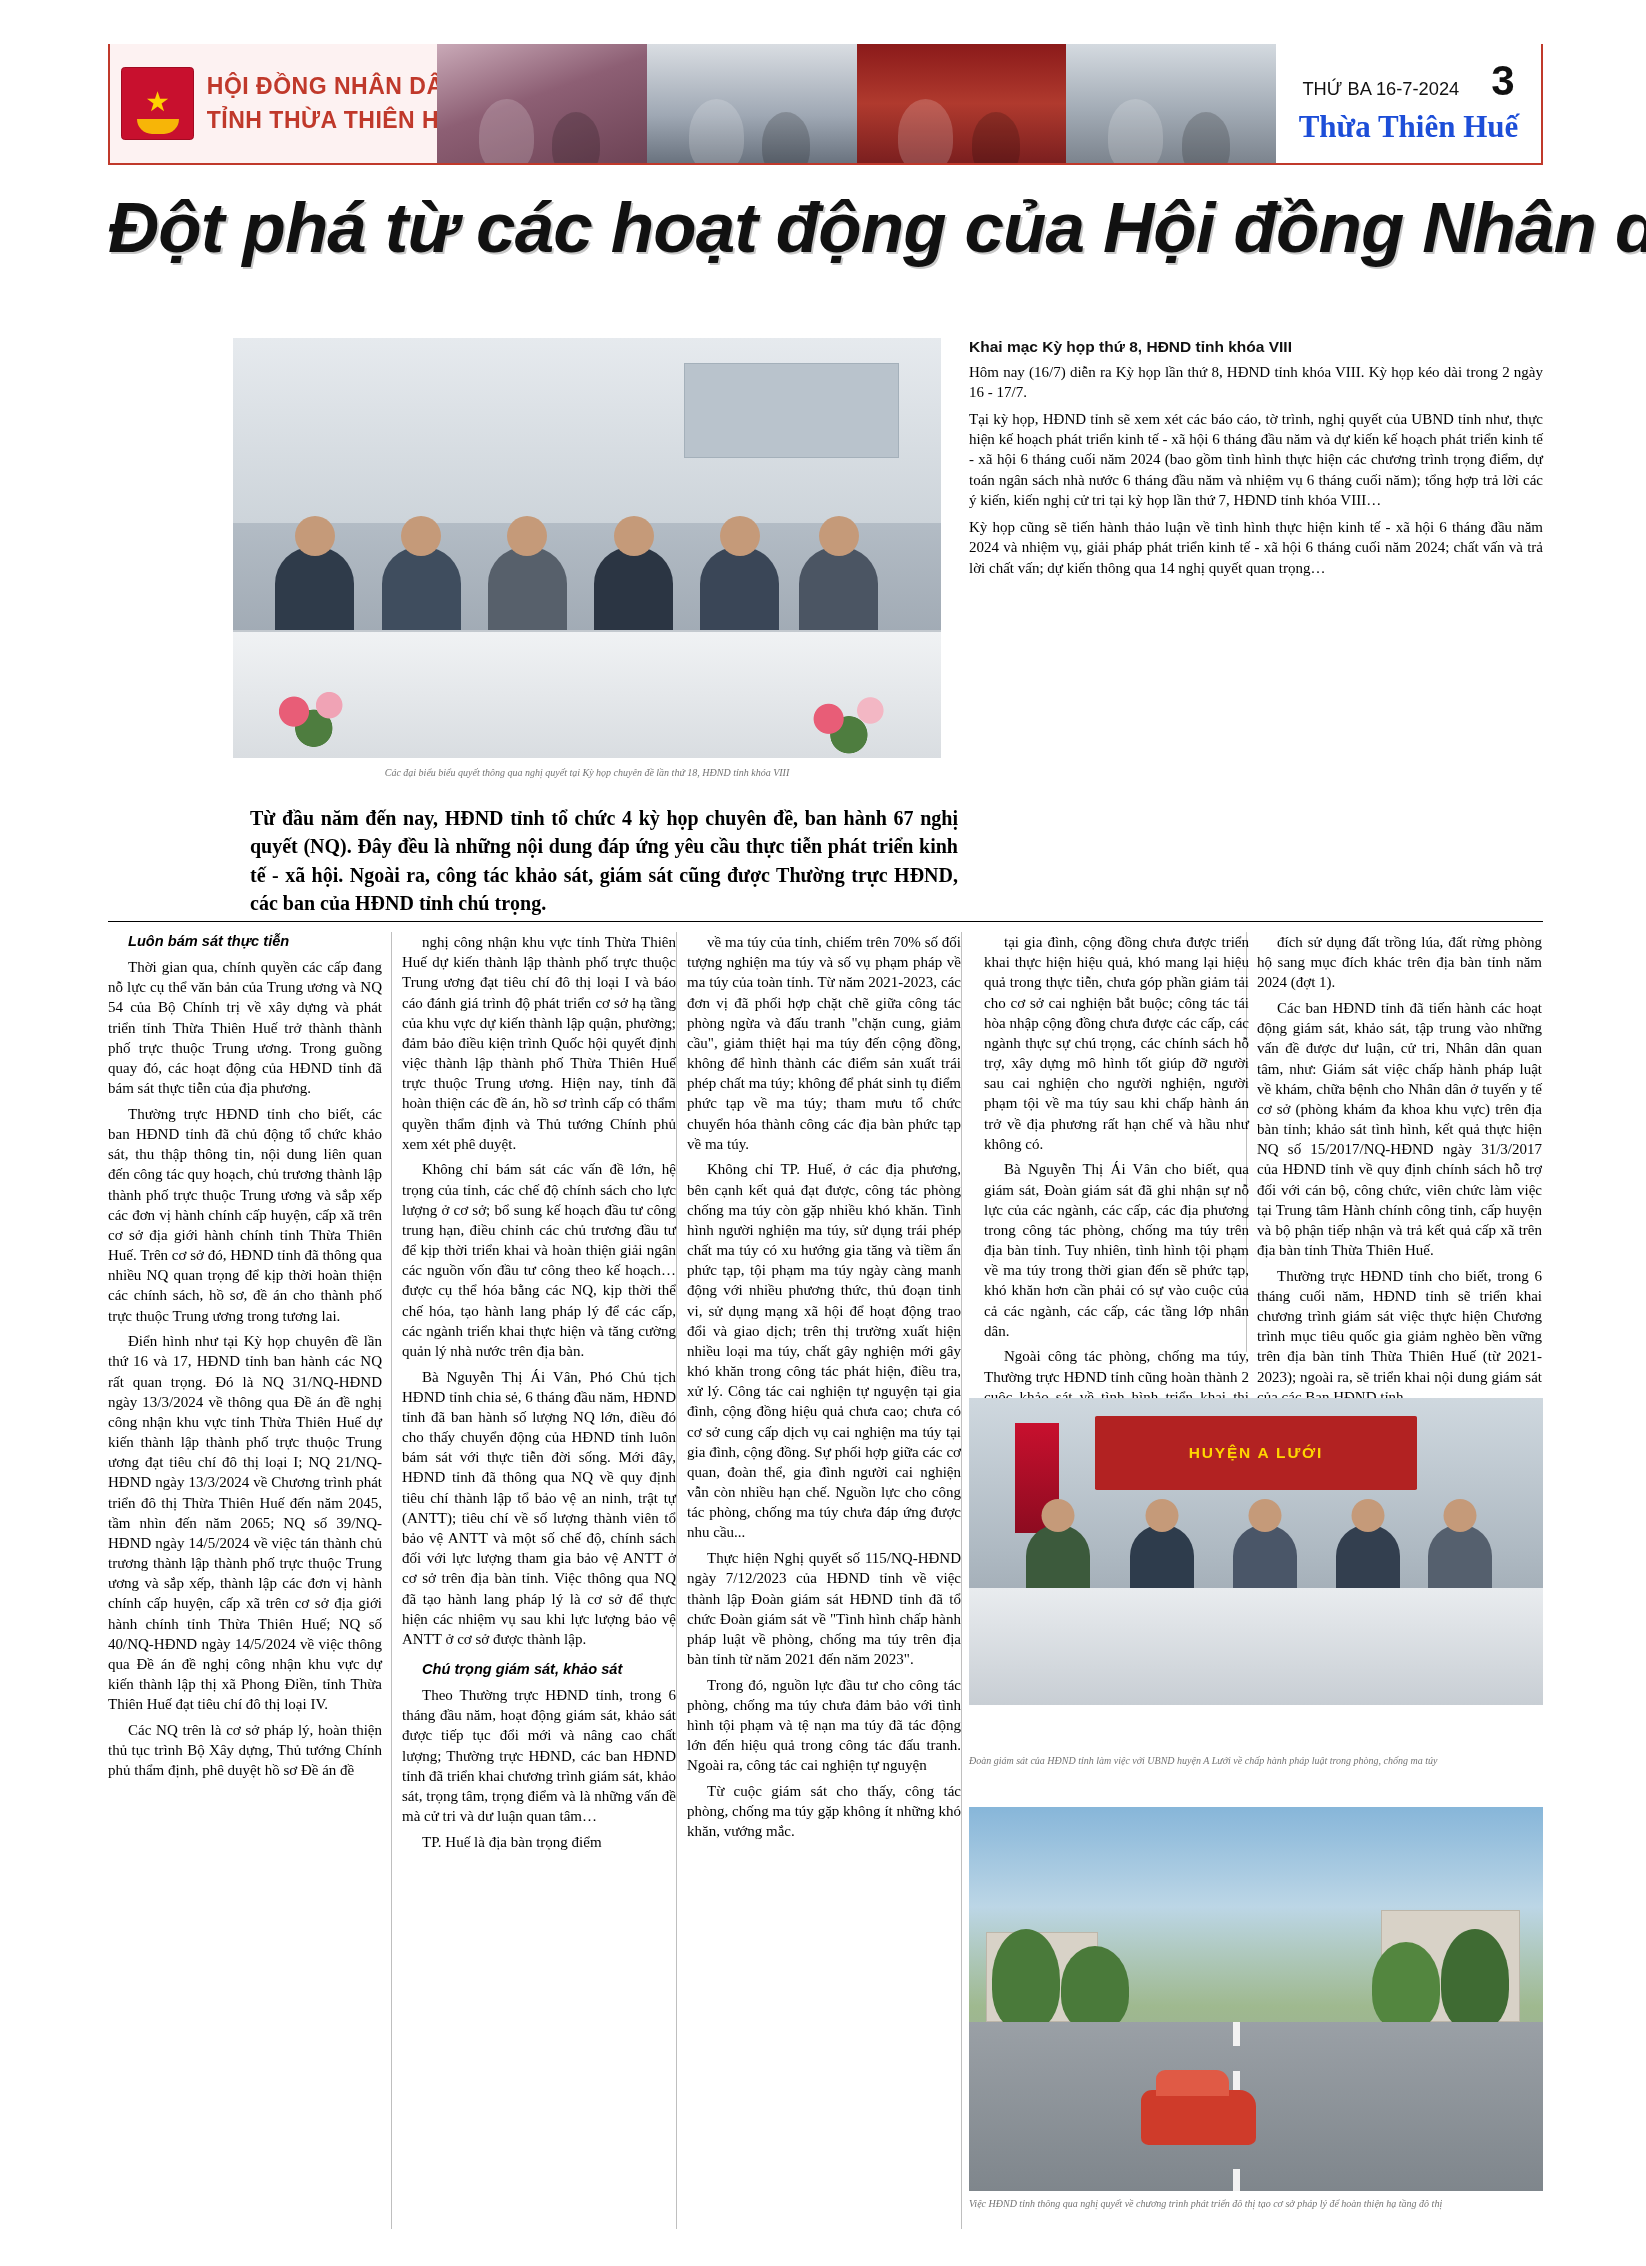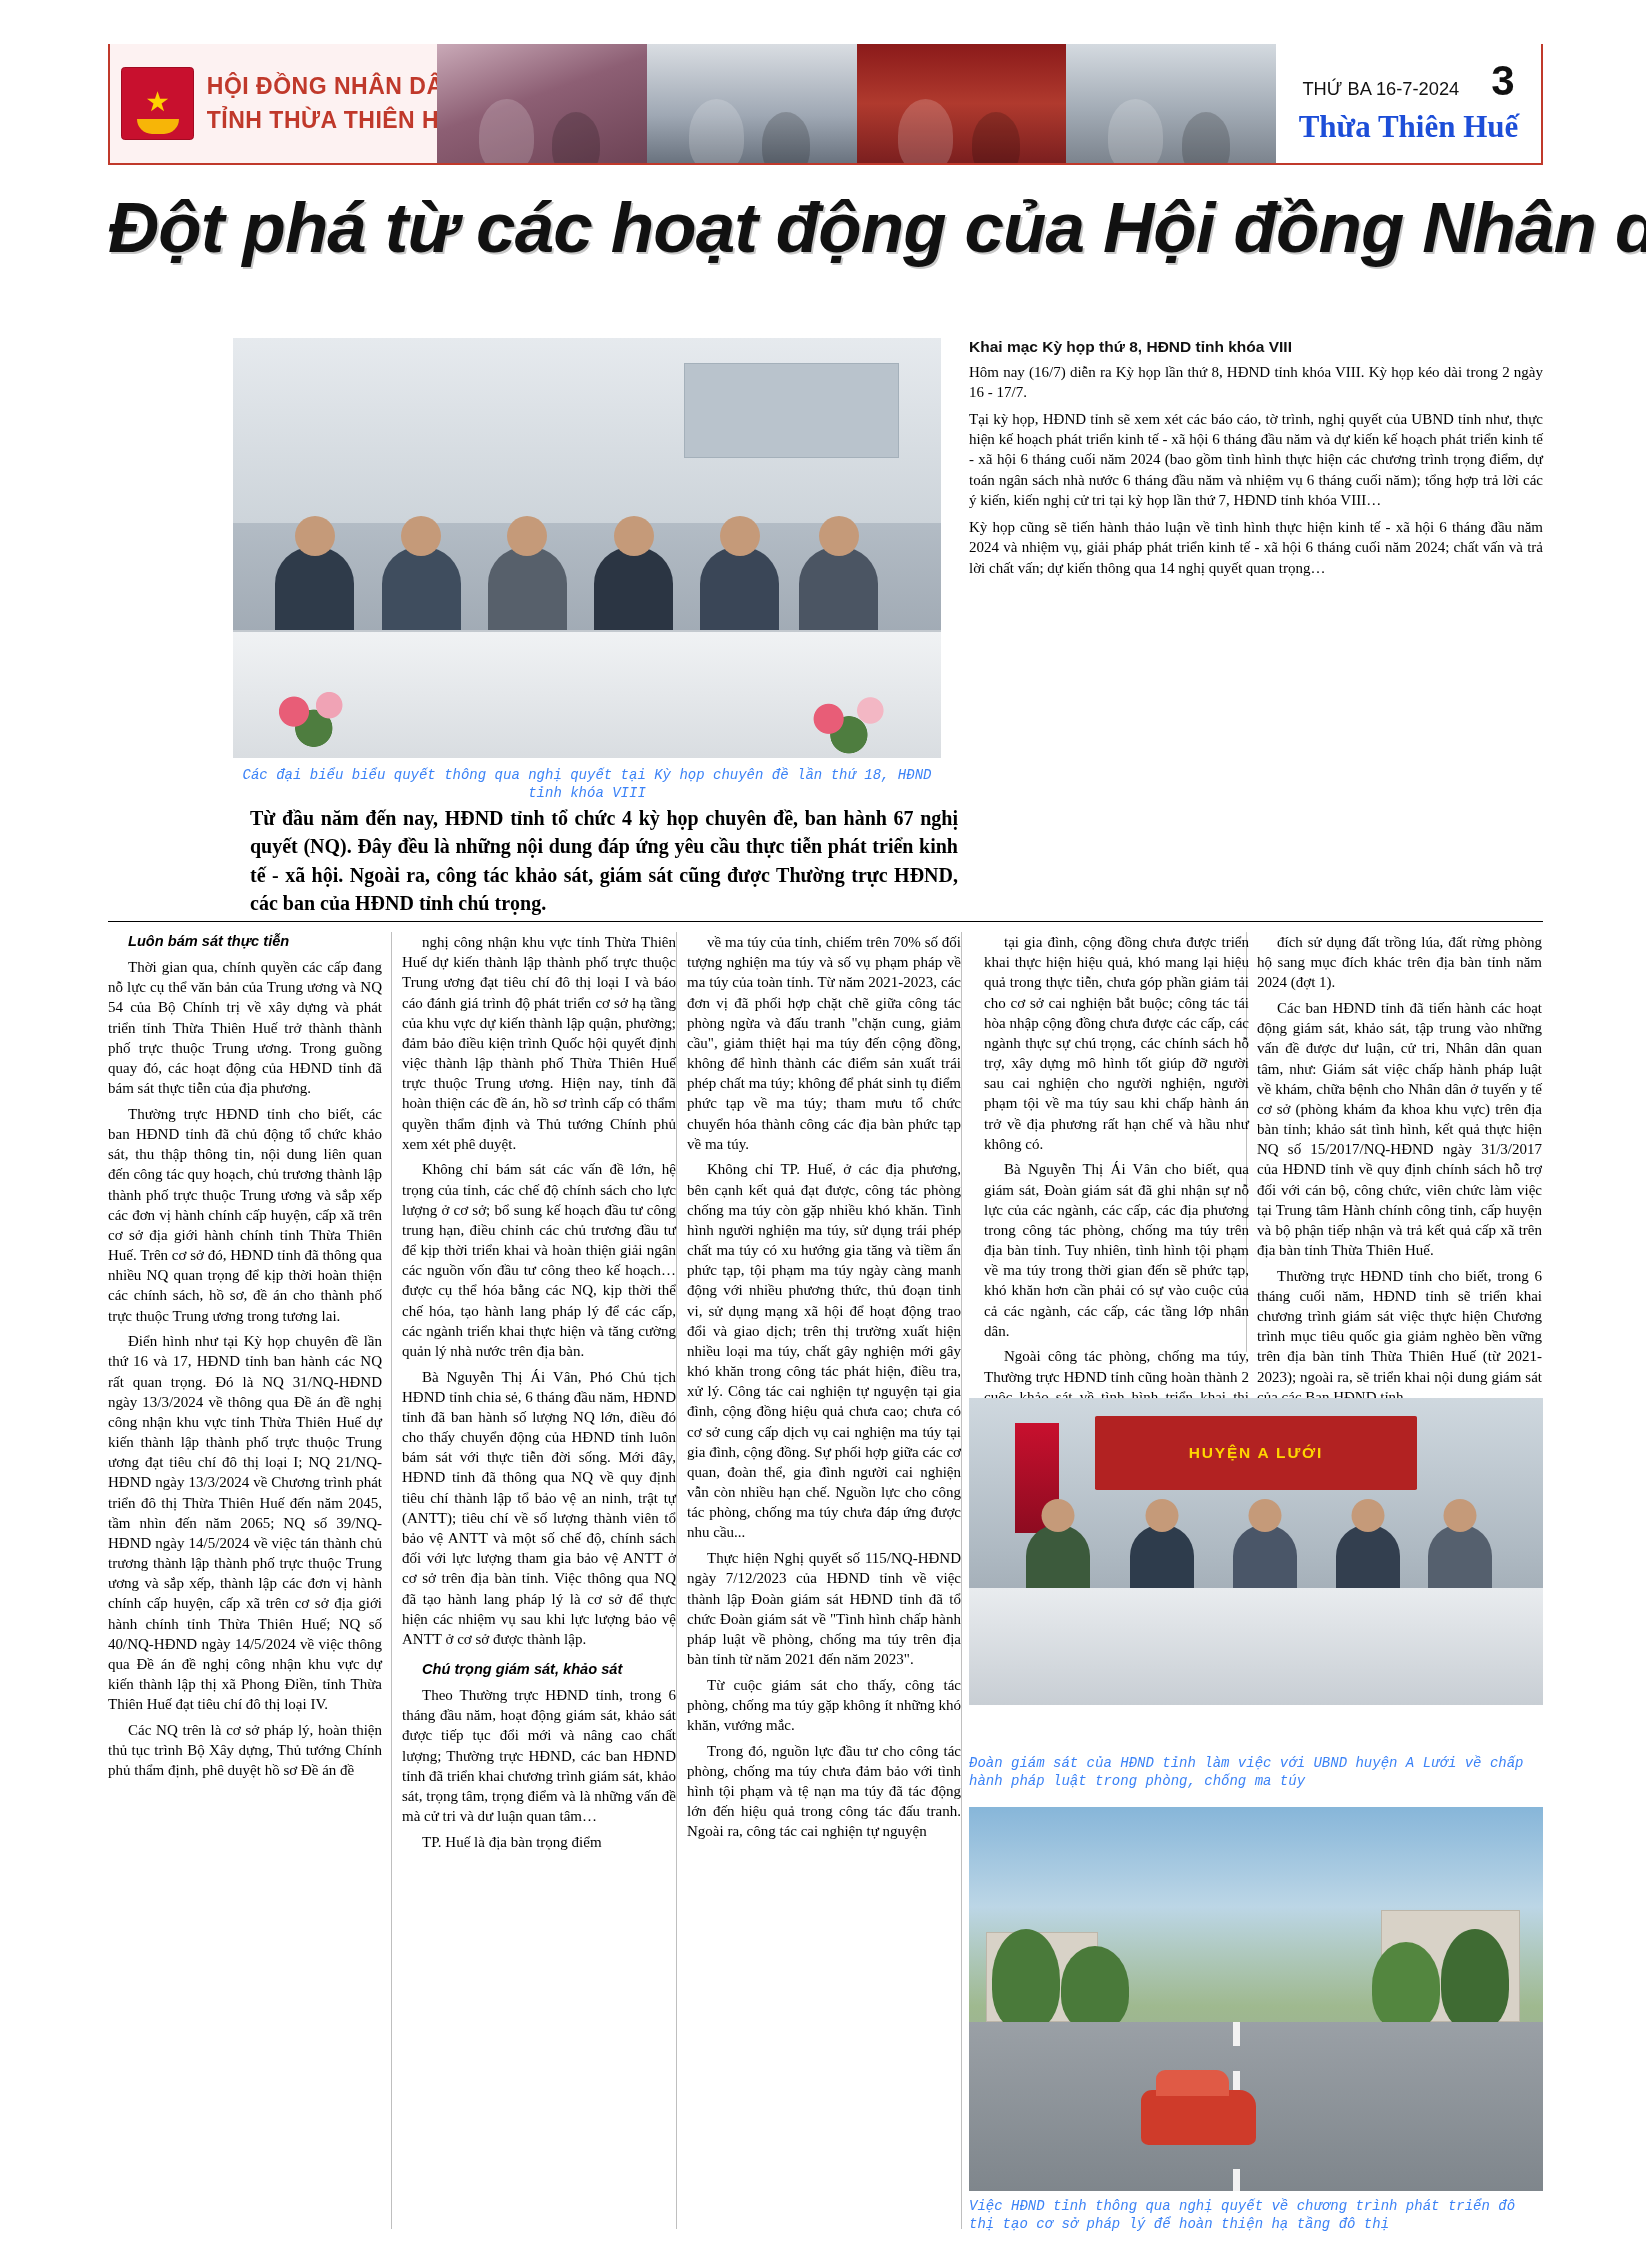--- a/index.html
+++ b/index.html
@@ -197,25 +197,25 @@
                 radial-gradient(circle at 62% 30%, #f0a3b5 0 12.8px, transparent 13.7px),
                 radial-gradient(circle at 48% 66%, #4e7d3f 0 18.3px, transparent 19px);
   }
   .lp-flowers2 {
     position: absolute; right: 5%; bottom: 1%; width: 119px; height: 64px;
     background: radial-gradient(circle at 35% 45%, #e85d77 0 14.6px, transparent 15.5px),
                 radial-gradient(circle at 70% 32%, #f3b7c4 0 12.8px, transparent 13.7px),
                 radial-gradient(circle at 52% 70%, #4e7d3f 0 18.3px, transparent 19px);
   }
   .caption {
-    font-family: Liberation Mono, monospace;
+    font-family: Liberation Serif, serif;
     font-style: italic;
-    font-size: 14px;
+    font-size: 10px;
     line-height: 1.32;
-    color: #3b82f6;
+    color: #737373;
   }
   .lead-caption {
     position: absolute;
     left: 233px;
     top: 766px;
     width: 708px;
     text-align: center;
   }
 
   .sidebox {
@@ -454,22 +454,22 @@
     <p>Bà Nguyễn Thị Ái Vân, Phó Chủ tịch HĐND tỉnh chia sẻ, 6 tháng đầu năm, HĐND tỉnh đã ban hành số lượng NQ lớn, điều đó cho thấy chuyển động của HĐND tỉnh luôn bám sát với thực tiễn đời sống. Mới đây, HĐND tỉnh đã thông qua NQ về quy định tiêu chí thành lập tổ bảo vệ an ninh, trật tự (ANTT); tiêu chí về số lượng thành viên tổ bảo vệ ANTT và một số chế độ, chính sách đối với lực lượng tham gia bảo vệ ANTT ở cơ sở trên địa bàn tỉnh. Việc thông qua NQ đã tạo hành lang pháp lý là cơ sở để thực hiện các nhiệm vụ sau khi lực lượng bảo vệ ANTT ở cơ sở được thành lập.</p>
     <p class="subhead" style="margin-top:11px;">Chú trọng giám sát, khảo sát</p>
     <p>Theo Thường trực HĐND tỉnh, trong 6 tháng đầu năm, hoạt động giám sát, khảo sát được tiếp tục đổi mới và nâng cao chất lượng; Thường trực HĐND, các ban HĐND tỉnh đã triển khai chương trình giám sát, khảo sát, trọng tâm, trọng điểm và là những vấn đề mà cử tri và dư luận quan tâm…</p>
     <p>TP. Huế là địa bàn trọng điểm</p>
   </div>
 
   <div class="col" style="left:687px; top:932px;">
     <p>về ma túy của tỉnh, chiếm trên 70% số đối tượng nghiện ma túy và số vụ phạm pháp về ma túy của toàn tỉnh. Từ năm 2021-2023, các đơn vị đã phối hợp chặt chẽ giữa công tác phòng ngừa và đấu tranh "chặn cung, giảm cầu", giảm thiệt hại ma túy đến cộng đồng, không để hình thành các điểm sản xuất trái phép chất ma túy; không để phát sinh tụ điểm phức tạp về ma túy; tham mưu tổ chức chuyển hóa thành công các địa bàn phức tạp về ma túy.</p>
     <p>Không chỉ TP. Huế, ở các địa phương, bên cạnh kết quả đạt được, công tác phòng chống ma túy còn gặp nhiều khó khăn. Tình hình người nghiện ma túy, sử dụng trái phép chất ma túy có xu hướng gia tăng và tiềm ẩn phức tạp, tội phạm ma túy ngày càng manh động với nhiều phương thức, thủ đoạn tinh vi, sử dụng mạng xã hội để hoạt động trao đổi và giao dịch; trên thị trường xuất hiện nhiều loại ma túy, chất gây nghiện mới gây khó khăn trong công tác phát hiện, điều tra, xử lý. Công tác cai nghiện tự nguyện tại gia đình, cộng đồng hiệu quả chưa cao; chưa có cơ sở cung cấp dịch vụ cai nghiện ma túy tại gia đình, cộng đồng. Sự phối hợp giữa các cơ quan, đoàn thể, gia đình người cai nghiện vẫn còn nhiều hạn chế. Nguồn lực cho công tác phòng, chống ma túy chưa đáp ứng được nhu cầu...</p>
     <p>Thực hiện Nghị quyết số 115/NQ-HĐND ngày 7/12/2023 của HĐND tỉnh về việc thành lập Đoàn giám sát HĐND tỉnh đã tổ chức Đoàn giám sát về "Tình hình chấp hành pháp luật về phòng, chống ma túy trên địa bàn tỉnh từ năm 2021 đến năm 2023".</p>
+    <p>Trong đó, nguồn lực đầu tư cho công tác phòng, chống ma túy chưa đảm bảo với tình hình tội phạm và tệ nạn ma túy đã tác động lớn đến hiệu quả trong công tác đấu tranh. Ngoài ra, công tác cai nghiện tự nguyện</p>
     <p>Từ cuộc giám sát cho thấy, công tác phòng, chống ma túy gặp không ít những khó khăn, vướng mắc.</p>
-    <p>Trong đó, nguồn lực đầu tư cho công tác phòng, chống ma túy chưa đảm bảo với tình hình tội phạm và tệ nạn ma túy đã tác động lớn đến hiệu quả trong công tác đấu tranh. Ngoài ra, công tác cai nghiện tự nguyện</p>
   </div>
 
   <div class="col" style="left:984px; top:932px; width:265px;">
     <p>tại gia đình, cộng đồng chưa được triển khai thực hiện hiệu quả, khó mang lại hiệu quả trong thực tiễn, chưa góp phần giảm tải cho cơ sở cai nghiện bắt buộc; công tác tái hòa nhập cộng đồng chưa được các cấp, các ngành thực sự chú trọng, các chính sách hỗ trợ, xây dựng mô hình tốt giúp đỡ người sau cai nghiện cho người nghiện, người phạm tội về ma túy sau khi chấp hành án trở về địa phương rất hạn chế và hầu như không có.</p>
     <p>Bà Nguyễn Thị Ái Vân cho biết, qua giám sát, Đoàn giám sát đã ghi nhận sự nỗ lực của các ngành, các cấp, các địa phương trong công tác phòng, chống ma túy trên địa bàn tỉnh. Tuy nhiên, tình hình tội phạm về ma túy trong thời gian đến sẽ phức tạp, khó khăn hơn cần phải có sự vào cuộc của cả các ngành, các cấp, các tầng lớp nhân dân.</p>
     <p>Ngoài công tác phòng, chống ma túy, Thường trực HĐND tỉnh cũng hoàn thành 2 cuộc khảo sát về tình hình triển khai thi hành Luật Tổ chức chính quyền địa phương trên địa bàn tỉnh Thừa Thiên Huế; danh mục các công trình, dự án thu hồi đất, cho phép chuyển đổi mục</p>
     <p></p>
   </div>
 
   <div class="col" style="left:1257px; top:932px; width:285px;">

